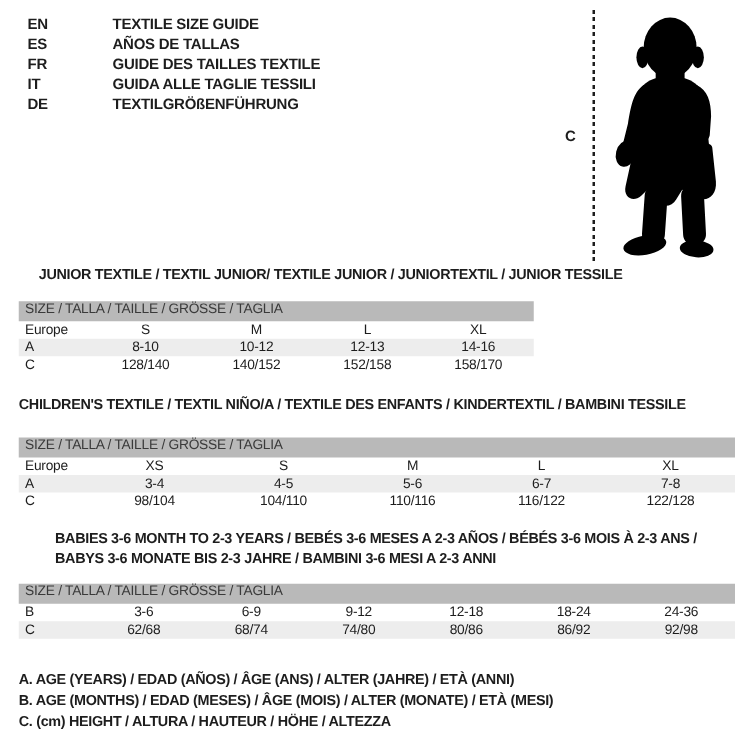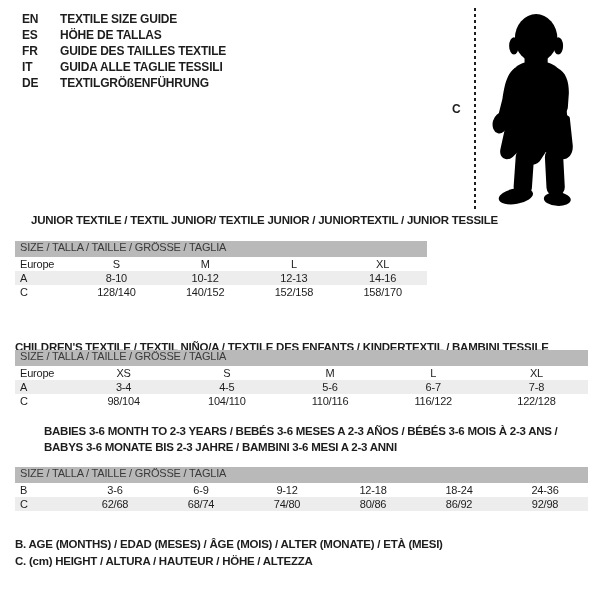--- a/index.html
+++ b/index.html
@@ -4,34 +4,34 @@
 <style>
   html,body{margin:0;padding:0;}
   body{
     width:600px;height:600px;background:#ffffff;position:relative;overflow:hidden;
     font-family:"Liberation Sans", sans-serif;color:#1d1d1d;
   }
   *{box-sizing:border-box;}
 
   
   .lang-list{position:absolute;left:22px;top:11px;}
-  .lang-row{display:flex;line-height:16px;font-weight:bold;font-size:12px;letter-spacing:-0.2px;}
+  .lang-row{display:flex;line-height:16px;font-weight:bold;font-size:12px;letter-spacing:-0.2px;gap:30px;}
   .lang-code{width:38px;}
 
   
   .dash-line{position:absolute;left:474px;top:8px;width:2px;height:202px;
     background:repeating-linear-gradient(to bottom,#1d1d1d 0 3px,transparent 3px 6px);}
   .c-label{position:absolute;left:452px;top:102px;font-weight:bold;font-size:12px;}
   .silhouette{position:absolute;left:486px;top:8px;width:106px;height:202px;}
 
   
   .section-title{position:absolute;left:15px;font-weight:bold;font-size:11.5px;
     letter-spacing:-0.25px;line-height:16px;white-space:nowrap;}
   #junior-title{top:212px;margin-left:16px;}
-  #children-title{top:316px;margin-top:23px;}
+  #children-title{top:316px;}
   #babies-title{top:423px;white-space:normal;width:575px;}
   #babies-title .title-line{white-space:nowrap;padding-left:29px;}
 
   
   .size-table{position:absolute;left:15px;font-size:11px;letter-spacing:-0.2px;}
   #junior-table{top:241px;width:412px;}
   #children-table{top:350px;width:573px;}
   #babies-table{top:467px;width:573px;}
   .size-bar{height:16px;line-height:13px;padding-left:5px;font-size:11px;color:#3a3a3a;}
   .trow{display:flex;height:14px;line-height:14px;}
@@ -45,21 +45,21 @@
 </head>
 <body>
 
 <div class="lang-list">
   <div class="lang-row">
     <span class="lang-code">EN</span>
     <span class="lang-label">TEXTILE SIZE GUIDE</span>
   </div>
   <div class="lang-row">
     <span class="lang-code">ES</span>
-    <span class="lang-label">HÖHE DE TALLAS</span>
+    <span class="lang-label">AÑOS DE TALLAS</span>
   </div>
   <div class="lang-row">
     <span class="lang-code">FR</span>
     <span class="lang-label">GUIDE DES TAILLES TEXTILE</span>
   </div>
   <div class="lang-row">
     <span class="lang-code">IT</span>
     <span class="lang-label">GUIDA ALLE TAGLIE TESSILI</span>
   </div>
   <div class="lang-row">
@@ -168,15 +168,16 @@
       <div class="tcell">62/68</div>
       <div class="tcell">68/74</div>
       <div class="tcell">74/80</div>
       <div class="tcell">80/86</div>
       <div class="tcell">86/92</div>
       <div class="tcell">92/98</div>
     </div>
   </div>
 
 <div class="footnotes">
+  <div class="footnote">A. AGE (YEARS) / EDAD (AÑOS) / ÂGE (ANS) / ALTER (JAHRE) / ETÀ (ANNI)</div>
   <div class="footnote">B. AGE (MONTHS) / EDAD (MESES) / ÂGE (MOIS) / ALTER (MONATE) / ETÀ (MESI)</div>
   <div class="footnote">C. (cm) HEIGHT / ALTURA / HAUTEUR / HÖHE / ALTEZZA</div>
 </div>
 
 </body></html>

